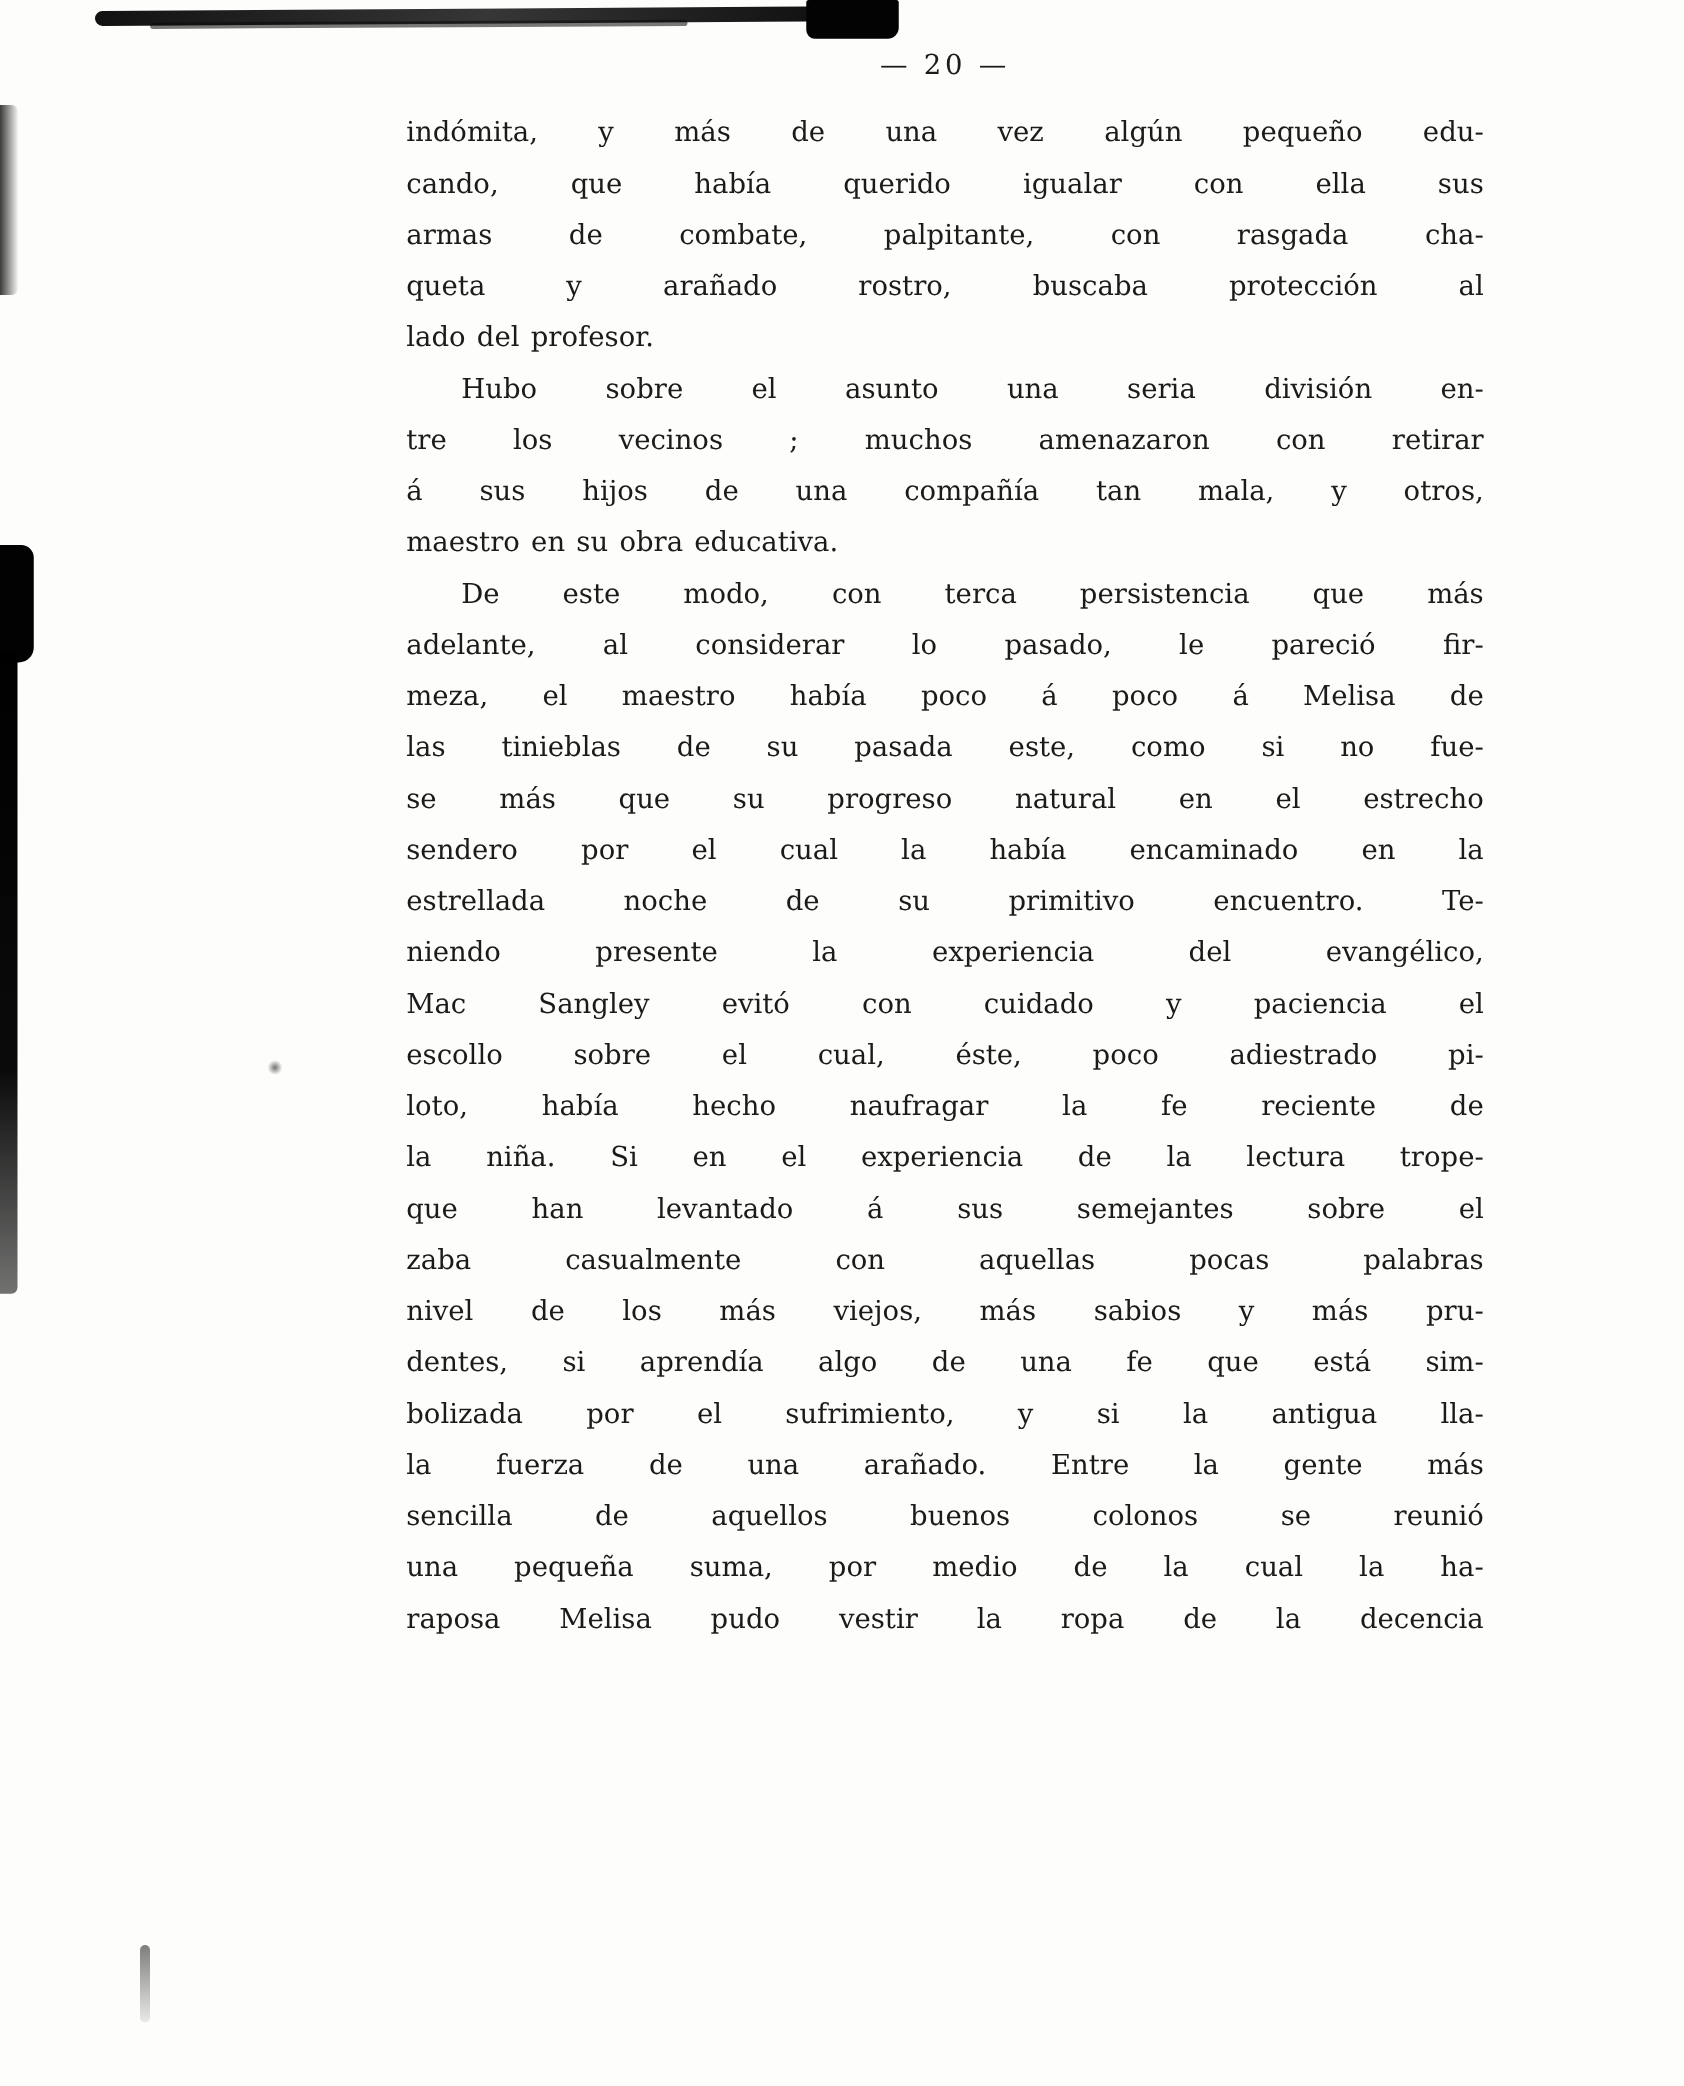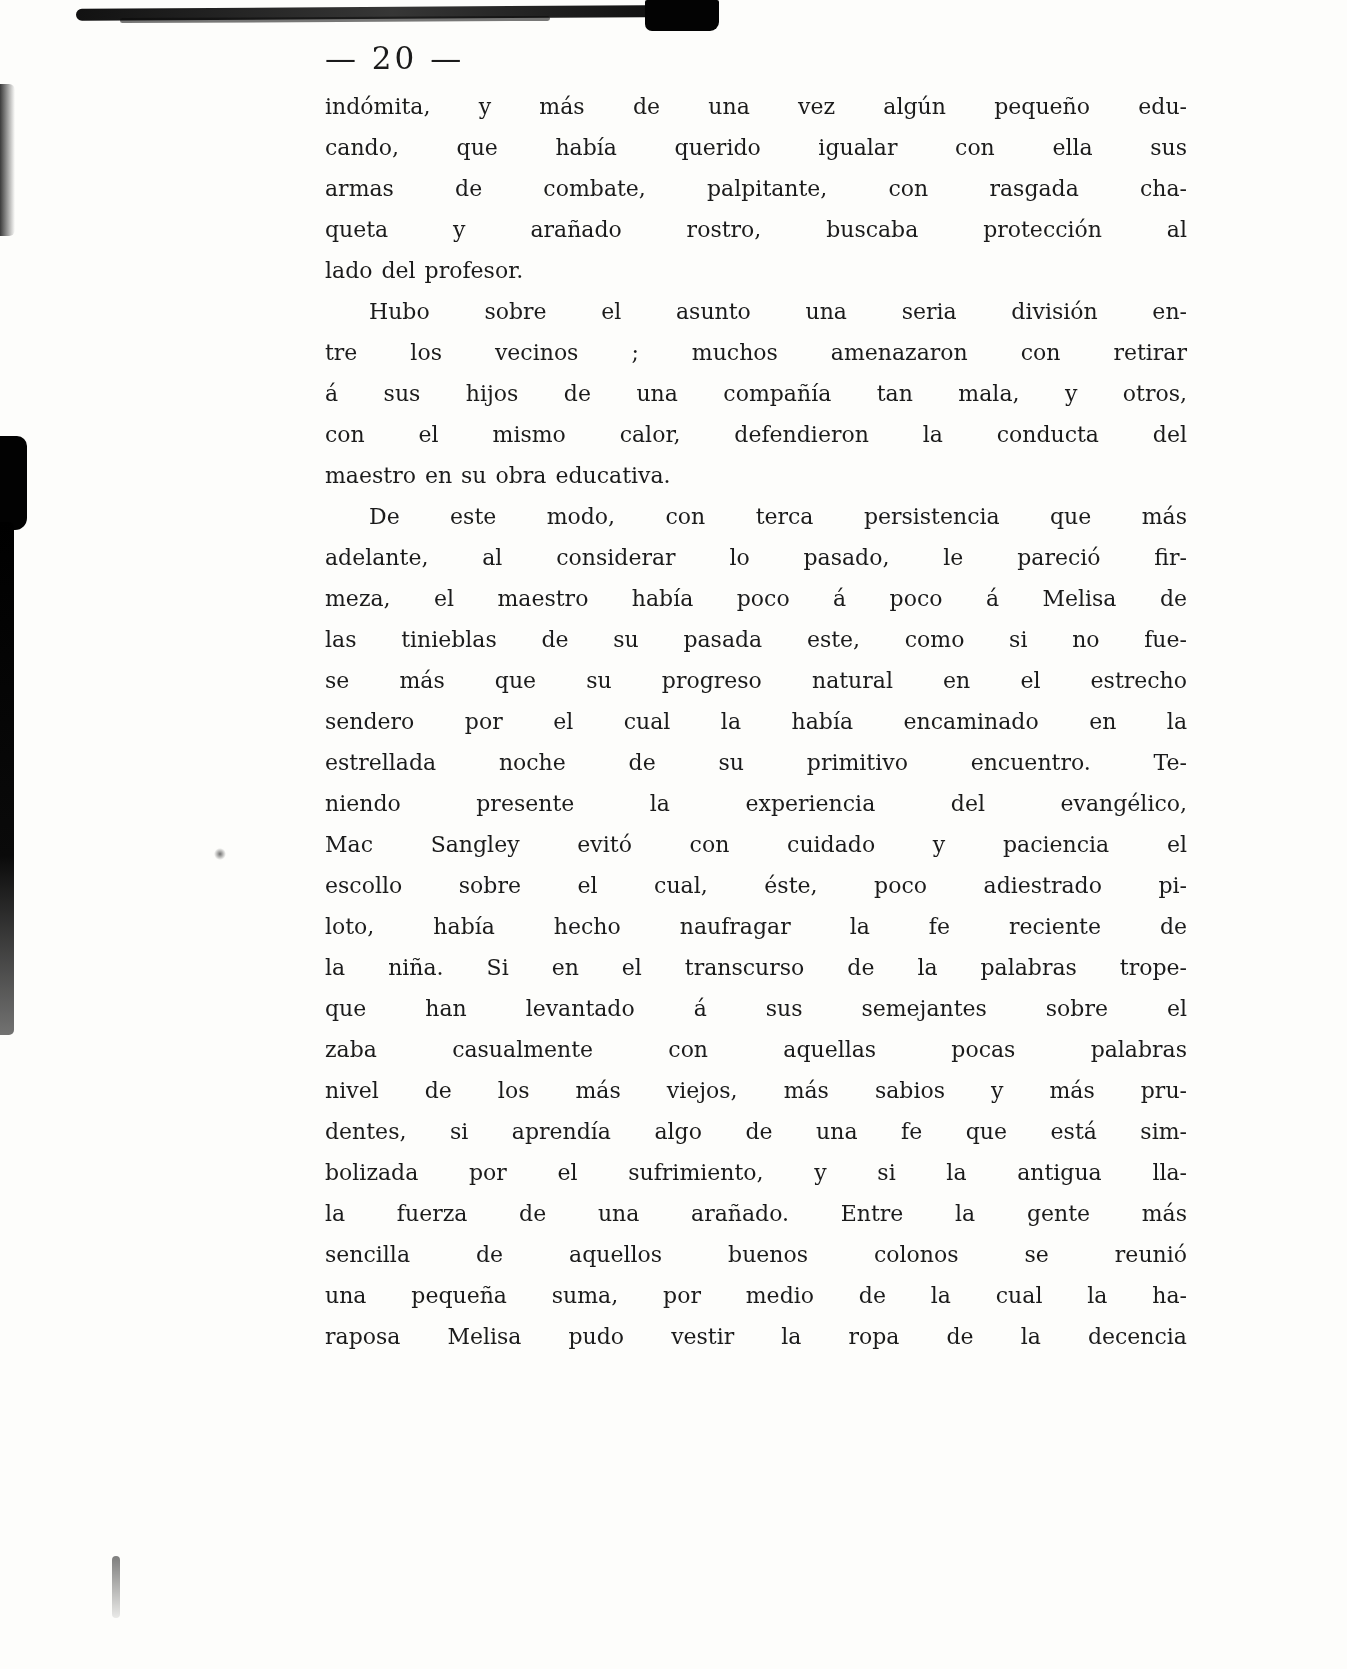--- a/index.html
+++ b/index.html
@@ -14,21 +14,22 @@
     background: var(--paper, #fdfdfb);
     overflow: hidden;
     font-family: "DejaVu Serif", serif;
     color: var(--ink, #1b1b1b);
   }
   .pagenum {
     position: absolute;
     top: 40px;
     left: 325px;
     width: 862px;
-    font-size: 31px;
+    text-align: center;
+    font-size: 22px;
     letter-spacing: 3px;
     color: var(--ink, #1b1b1b);
   }
   .textblock {
     position: absolute;
     top: 86px;
     left: 325px;
     width: 862px;
     font-size: 22px;
     line-height: 41px;
@@ -105,34 +106,33 @@
 
   <div class="textblock">
       <div class="line">indómita, y más de una vez algún pequeño edu-</div>
       <div class="line">cando, que había querido igualar con ella sus</div>
       <div class="line">armas de combate, palpitante, con rasgada cha-</div>
       <div class="line">queta y arañado rostro, buscaba protección al</div>
       <div class="line last">lado del profesor.</div>
       <div class="line indent">Hubo sobre el asunto una seria división en-</div>
       <div class="line">tre los vecinos ; muchos amenazaron con retirar</div>
       <div class="line">á sus hijos de una compañía tan mala, y otros,</div>
-      <div class="line">con el mismo calor, defendieron la conducta del</div>
       <div class="line last">maestro en su obra educativa.</div>
       <div class="line indent">De este modo, con terca persistencia que más</div>
       <div class="line">adelante, al considerar lo pasado, le pareció fir-</div>
       <div class="line">meza, el maestro había poco á poco á Melisa de</div>
       <div class="line">las tinieblas de su pasada este, como si no fue-</div>
       <div class="line">se más que su progreso natural en el estrecho</div>
       <div class="line">sendero por el cual la había encaminado en la</div>
       <div class="line">estrellada noche de su primitivo encuentro. Te-</div>
       <div class="line">niendo presente la experiencia del evangélico,</div>
       <div class="line">Mac Sangley evitó con cuidado y paciencia el</div>
       <div class="line">escollo sobre el cual, éste, poco adiestrado pi-</div>
       <div class="line">loto, había hecho naufragar la fe reciente de</div>
-      <div class="line">la niña. Si en el transcurso de la palabras trope-</div>
+      <div class="line">la niña. Si en el experiencia de la lectura trope-</div>
       <div class="line">que han levantado á sus semejantes sobre el</div>
       <div class="line">zaba casualmente con aquellas pocas palabras</div>
       <div class="line">nivel de los más viejos, más sabios y más pru-</div>
       <div class="line">dentes, si aprendía algo de una fe que está sim-</div>
       <div class="line">bolizada por el sufrimiento, y si la antigua lla-</div>
       <div class="line">la fuerza de una arañado. Entre la gente más</div>
       <div class="line">sencilla de aquellos buenos colonos se reunió</div>
       <div class="line">una pequeña suma, por medio de la cual la ha-</div>
       <div class="line">raposa Melisa pudo vestir la ropa de la decencia</div>
     </div>

